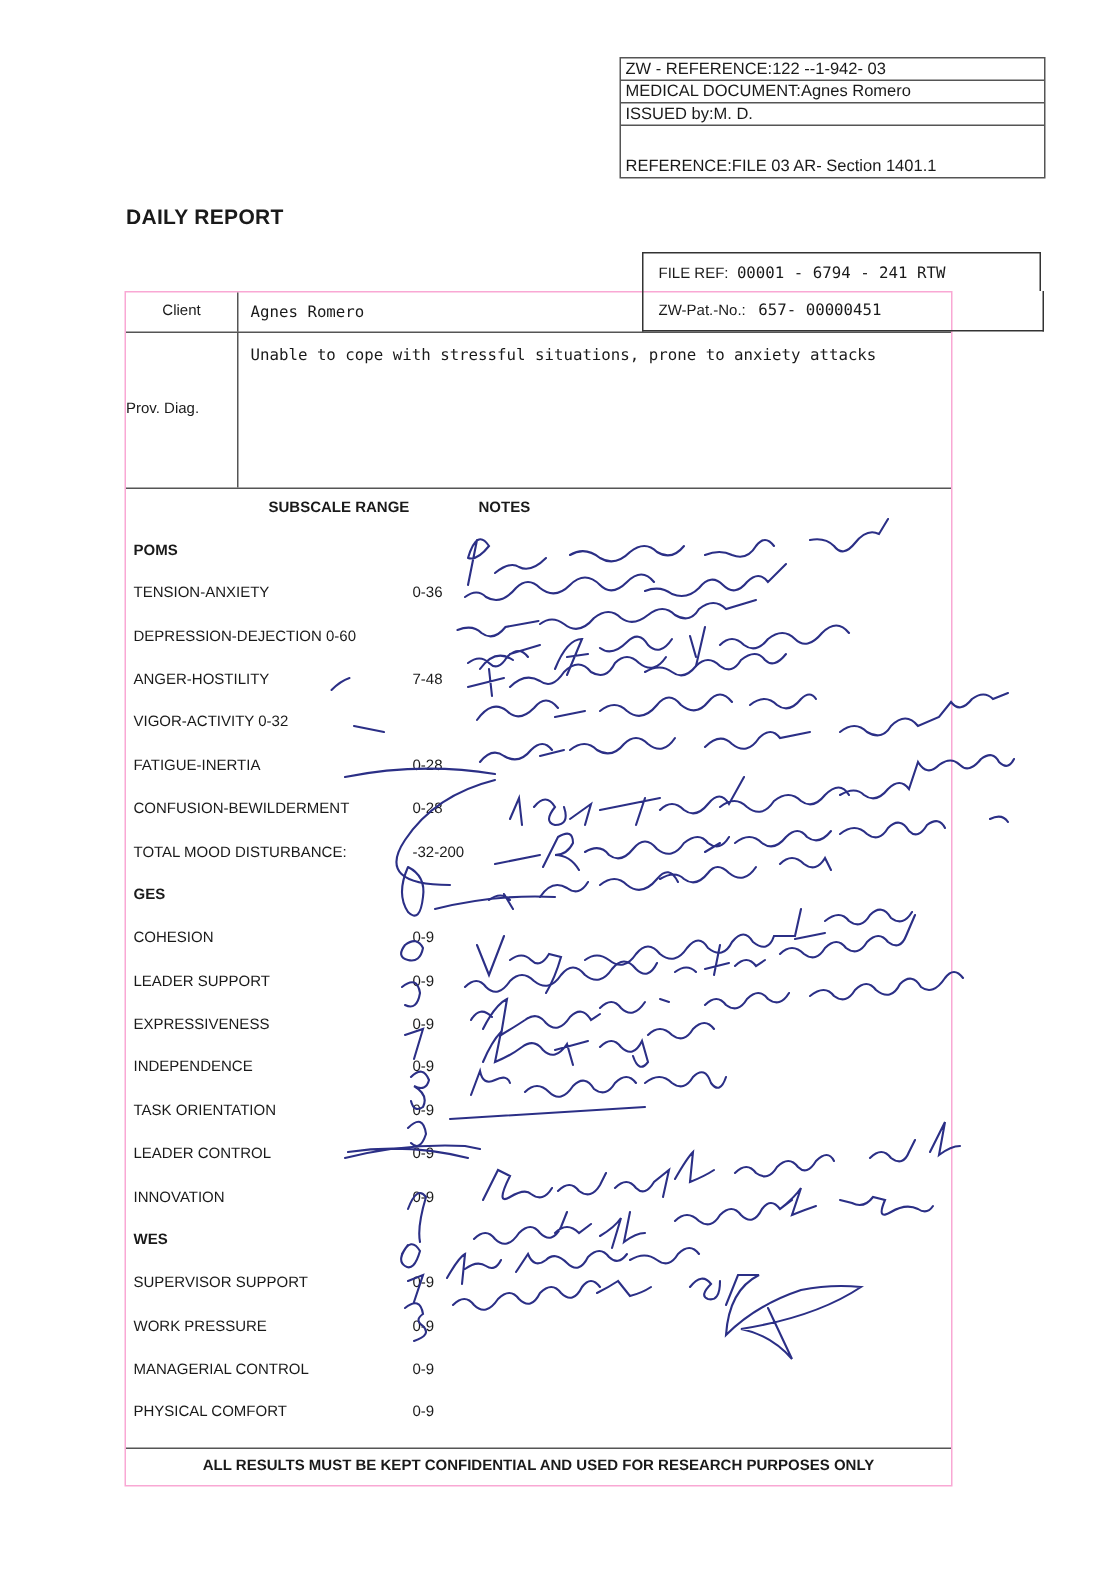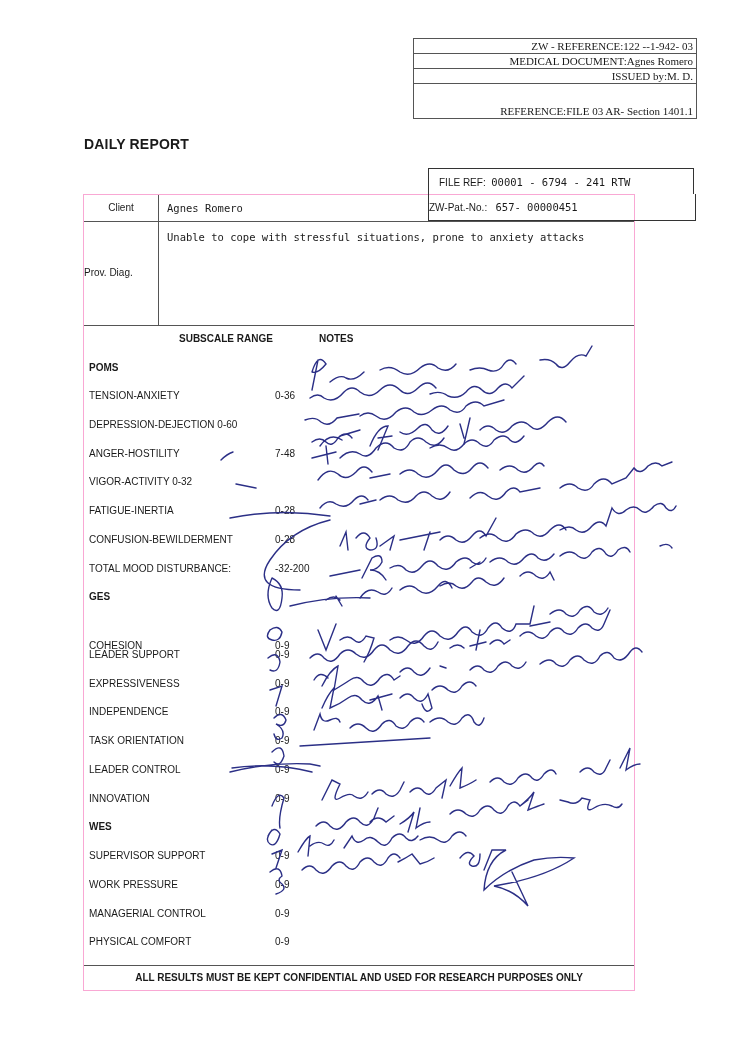--- a/index.html
+++ b/index.html
@@ -1,27 +1,27 @@
 <!DOCTYPE html>
 <html><head>
 <meta charset="utf-8">
 <style>
   html,body{margin:0;padding:0;background:#fff;}
   body{width:740px;height:1046px;position:relative;overflow:hidden;font-family:"Liberation Sans",sans-serif;color:#1a1a1a;}
   .refbox{position:absolute;left:413px;top:38px;width:282px;border:1px solid #555;font-size:11px;}
-  .refrow{display:flex;justify-content:flex-end;padding:0 3px;height:14px;line-height:14px;border-bottom:1px solid #555;font-family:Liberation Serif, serif;}
+  .refrow{display:flex;justify-content:flex-start;padding:0 3px;height:14px;line-height:14px;border-bottom:1px solid #555;}
   .refrow:last-child{border-bottom:none;margin-top:20px;}
   .title{position:absolute;left:84px;top:136px;font-size:14px;font-weight:bold;letter-spacing:0.2px;}
   .fileref{position:absolute;left:428px;top:168px;width:266px;height:26px;border:1px solid #333;border-bottom:none;font-size:10px;line-height:26px;padding-left:10px;box-sizing:border-box;}
   .mono{font-family:"DejaVu Sans Mono",monospace;font-size:10.5px;text-align:center;}
   .main{position:absolute;left:83px;top:194px;width:552px;height:797px;border:1px solid #f9a8d4;box-sizing:border-box;}
   .row-client{position:absolute;left:0;top:0;width:100%;height:26px;border-bottom:1px solid #555;}
   .cell-label{position:absolute;left:0;top:0;width:74px;height:100%;border-right:1px solid #555;font-size:10px;text-align:center;line-height:26px;}
   .client-val{position:absolute;left:83px;top:0;line-height:26px;}
-  .patno{position:absolute;left:344px;top:-1px;width:268px;height:27px;border:1px solid #333;border-top:none;box-sizing:border-box;font-size:10px;line-height:26px;}
+  .patno{position:absolute;left:344px;top:-1px;width:268px;height:27px;border:1px solid #333;border-top:none;box-sizing:border-box;font-size:10px;line-height:26px;padding-left:10px;}
   .row-diag{position:absolute;left:0;top:26px;width:100%;height:104px;border-bottom:1px solid #555;}
   .diag-label{position:absolute;left:0;top:0;width:74px;height:100%;border-right:1px solid #555;font-size:10px;text-align:left;line-height:104px;}
   .diag-val{position:absolute;left:83px;top:10px;}
   .hdr{position:absolute;top:138px;font-size:10px;font-weight:bold;}
   .scale-row{position:absolute;left:5px;font-size:10px;height:14px;line-height:14px;white-space:nowrap;}
   .scale-range{position:absolute;left:186px;font-size:10px;}
   .sect{font-weight:bold;}
   .footer{position:absolute;left:0;top:770px;width:100%;height:27px;border-top:1px solid #555;font-size:10px;font-weight:bold;text-align:center;line-height:24px;}
   .hand{position:absolute;left:0;top:0;pointer-events:none;}
 </style>
@@ -73,21 +73,21 @@
 
   <div class="scale-row sect" style="top:166px">POMS</div>
   <div class="scale-row" style="top:194px"><span>TENSION-ANXIETY</span><span class="scale-range">0-36</span></div>
   <div class="scale-row" style="top:223px"><span>DEPRESSION-DEJECTION 0-60</span></div>
   <div class="scale-row" style="top:252px"><span>ANGER-HOSTILITY</span><span class="scale-range">7-48</span></div>
   <div class="scale-row" style="top:280px"><span>VIGOR-ACTIVITY 0-32</span></div>
   <div class="scale-row" style="top:309px"><span>FATIGUE-INERTIA</span><span class="scale-range">0-28</span></div>
   <div class="scale-row" style="top:338px"><span>CONFUSION-BEWILDERMENT</span><span class="scale-range">0-28</span></div>
   <div class="scale-row" style="top:367px"><span>TOTAL MOOD DISTURBANCE:</span><span class="scale-range">-32-200</span></div>
   <div class="scale-row sect" style="top:395px">GES</div>
-  <div class="scale-row" style="top:444px"><span>COHESION</span><span class="scale-range">0-9</span></div>
+  <div class="scale-row" style="top:424px"><span>COHESION</span><span class="scale-range">0-9</span></div>
   <div class="scale-row" style="top:453px"><span>LEADER SUPPORT</span><span class="scale-range">0-9</span></div>
   <div class="scale-row" style="top:482px"><span>EXPRESSIVENESS</span><span class="scale-range">0-9</span></div>
   <div class="scale-row" style="top:510px"><span>INDEPENDENCE</span><span class="scale-range">0-9</span></div>
   <div class="scale-row" style="top:539px"><span>TASK ORIENTATION</span><span class="scale-range">0-9</span></div>
   <div class="scale-row" style="top:568px"><span>LEADER CONTROL</span><span class="scale-range">0-9</span></div>
   <div class="scale-row" style="top:597px"><span>INNOVATION</span><span class="scale-range">0-9</span></div>
   <div class="scale-row sect" style="top:625px">WES</div>
   <div class="scale-row" style="top:654px"><span>SUPERVISOR SUPPORT</span><span class="scale-range">0-9</span></div>
   <div class="scale-row" style="top:683px"><span>WORK PRESSURE</span><span class="scale-range">0-9</span></div>
   <div class="scale-row" style="top:712px"><span>MANAGERIAL CONTROL</span><span class="scale-range">0-9</span></div>

